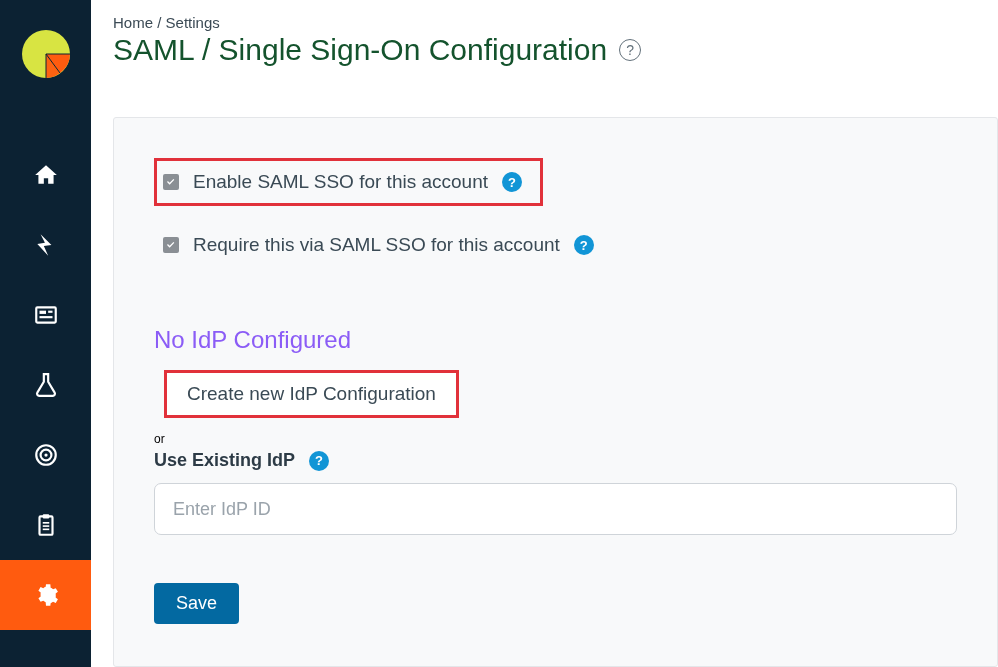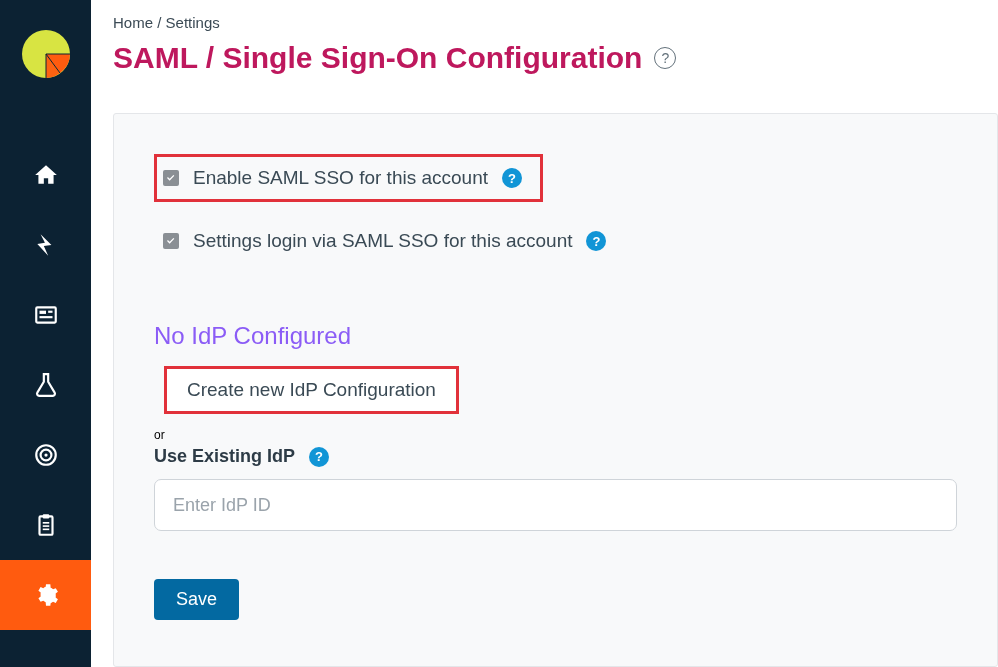--- a/index.html
+++ b/index.html
@@ -48,38 +48,37 @@
   .nav-item svg { width: 26px; height: 26px; fill: #ffffff; }
   .nav-item.active {
     background: #ff5b0f;
   }
   
   .main {
     flex: 1;
     padding: 14px 0 0 22px;
     display: flex;
     flex-direction: column;
-    gap: 8px;
   }
   .breadcrumb {
     font-size: 15px;
     color: #3b4a55;
     margin-bottom: 2px;
   }
   .breadcrumb a { color: #3b4a55; text-decoration: none; }
   .page-title-row {
     display: flex;
     align-items: center;
     gap: 12px;
     margin-bottom: 30px;
   }
   .page-title {
     font-size: 30px;
-    font-weight: 700;
-    color: #be185d;
+    font-weight: 400;
+    color: #14532d;
   }
   .help-circle {
     width: 22px;
     height: 22px;
     border: 1.6px solid #63717b;
     border-radius: 50%;
     display: inline-flex;
     align-items: center;
     justify-content: center;
     font-size: 14px;
@@ -102,20 +101,21 @@
   }
   
   .card {
     background: #f8f9fa;
     border: 1px solid #e4e6e9;
     border-radius: 3px;
     padding: 40px 40px 36px 40px;
     margin-right: 0;
     flex: 1;
     overflow: hidden;
+    margin-top: 20px;
   }
   .option-row {
     display: flex;
     align-items: center;
     font-size: 19px;
     color: #3a4a55;
     margin-bottom: 28px;
     position: relative;
   }
   .option-row.highlighted {
@@ -278,21 +278,21 @@
         <span>Enable SAML SSO for this account</span>
         <span class="help-blue">?</span>
       </div>
 
       <div class="option-row" style="padding-left:9px;">
         <span class="chk">
           <svg viewBox="0 0 16 16">
               <path d="M6.2 11.5 2.7 8l1.2-1.2 2.3 2.3 5-5L12.4 5z"></path>
             </svg>
         </span>
-        <span>Settings login via SAML SSO for this account</span>
+        <span>Require this via SAML SSO for this account</span>
         <span class="help-blue">?</span>
       </div>
 
       <h2 class="section-heading">No IdP Configured</h2>
 
       <div>
         <button class="create-btn">Create new IdP Configuration</button>
       </div>
 
       <div class="or-text">or</div>

